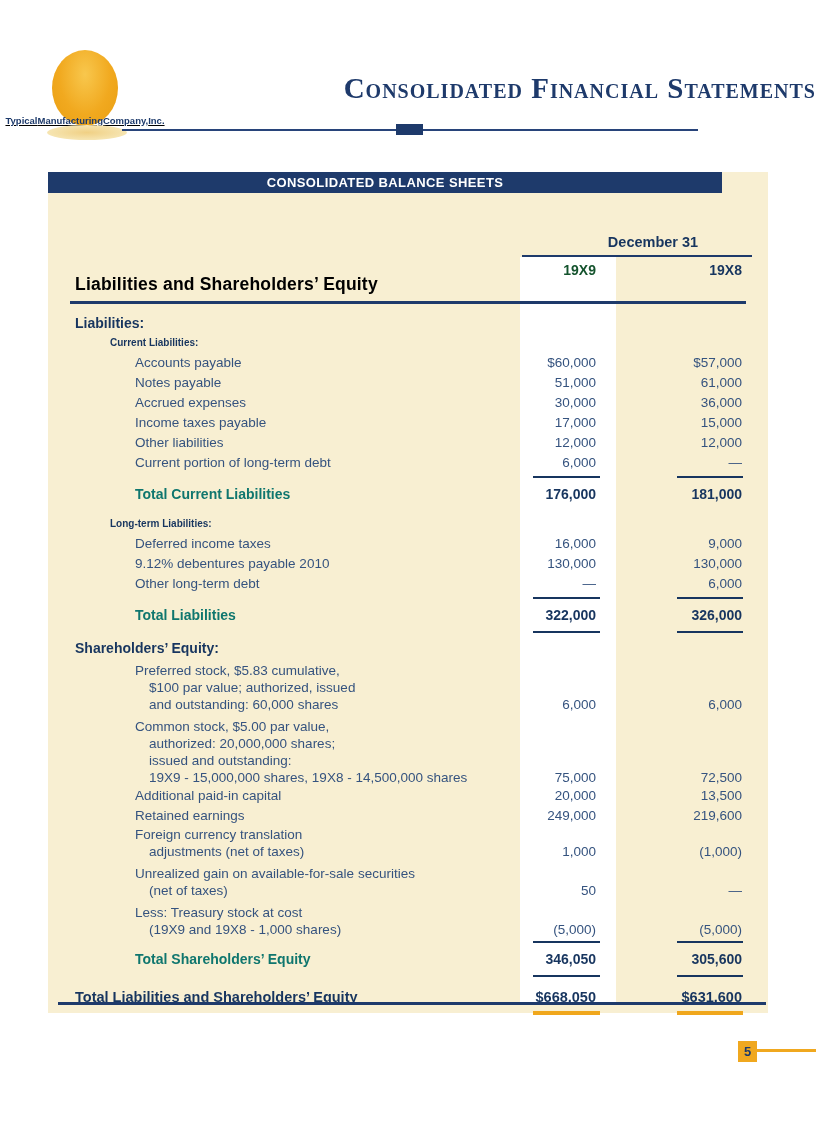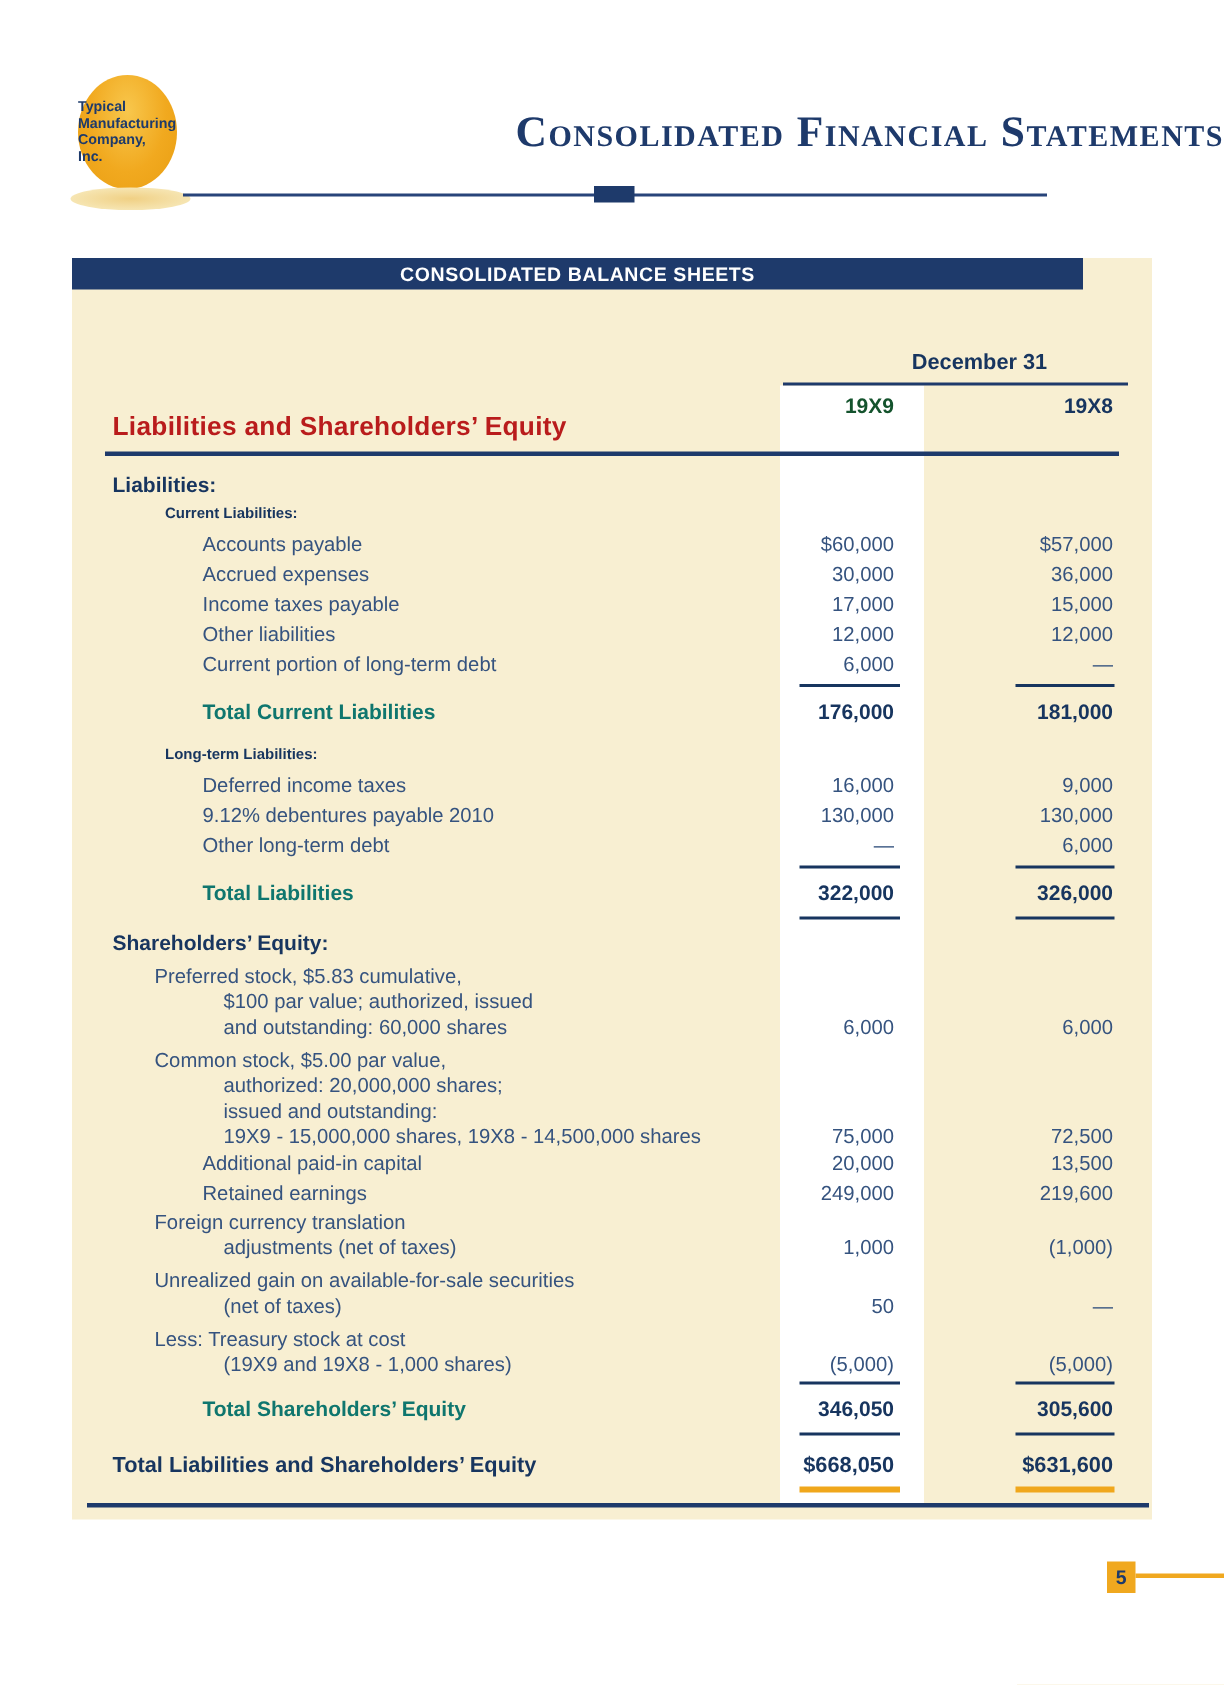--- a/index.html
+++ b/index.html
@@ -4,21 +4,21 @@
 <style>
   html,body{margin:0;padding:0;}
   body{
     width:816px;height:1123px;position:relative;background:#ffffff;
     font-family:"Liberation Sans",sans-serif;overflow:hidden;
   }
   
   .logo-circle{
     position:absolute;left:52px;top:50px;width:66px;height:76px;border-radius:50%;
     background:radial-gradient(ellipse at 50% 32%, #f8c74d 0%, #f1a91f 55%, #e99e12 100%);
-    display:flex;flex-direction:column;align-items:flex-start;justify-content:center;text-align:center;
+    display:flex;align-items:flex-end;justify-content:center;text-align:center;text-decoration:underline;
   }
   .logo-text{color:#1d3a6b;font-weight:bold;font-size:9.5px;line-height:1.18;}
   .logo-shadow{
     position:absolute;left:47px;top:125px;width:80px;height:15px;border-radius:50%;
     background:radial-gradient(ellipse at 50% 50%, #f0d084 0%, #f6e5b2 70%, #fbf3d8 100%);
   }
   .main-title{
     position:absolute;left:0;top:72px;width:816px;text-align:right;
     font-family:"Liberation Serif",serif;font-variant:small-caps;font-weight:600;
     font-size:29px;color:#1e3a6b;letter-spacing:1px;
@@ -42,39 +42,39 @@
   .dec-rule{position:absolute;left:474px;top:83px;width:230px;height:2px;background:#1e3a6b;}
   .col-head-1{
     position:absolute;left:472px;top:90px;width:96px;padding-right:20px;box-sizing:border-box;
     text-align:right;font-weight:bold;font-size:14px;color:#14532d;
   }
   .col-head-2{
     position:absolute;left:568px;top:90px;width:152px;padding-right:26px;box-sizing:border-box;
     text-align:right;font-weight:bold;font-size:14px;color:#17355f;
   }
   .sheet-heading{
-    position:absolute;left:27px;top:102px;font-size:17.5px;font-weight:bold;color:#b91c1c;letter-spacing:.2px;
+    position:absolute;left:27px;top:102px;font-size:17.5px;font-weight:bold;color:#000000;letter-spacing:.2px;
   }
   .heading-rule{position:absolute;left:22px;top:129px;width:676px;height:2.5px;background:#1e3a6b;}
   .sheet-body{position:absolute;left:0;top:141px;width:720px;}
   .bottom-rule{position:absolute;left:10px;top:830px;width:708px;height:2.5px;background:#1e3a6b;}
 
   
   .row{display:flex;align-items:flex-end;}
   .row .lbl{flex:1;min-width:0;}
   .c1{width:96px;padding-right:20px;box-sizing:border-box;text-align:right;}
   .c2{width:152px;padding-right:26px;box-sizing:border-box;text-align:right;}
 
   .sec0 .l0{padding-left:27px;font-weight:bold;color:#17355f;font-size:14px;line-height:20px;}
   .sec1 .l0{padding-left:62px;font-weight:bold;color:#17355f;font-size:10px;line-height:20px;}
 
   .item .l0{padding-left:87px;color:#35537f;font-size:13.5px;line-height:20px;}
   .item .c1,.item .c2{color:#35537f;font-size:13.5px;line-height:20px;}
 
-  .multi .l0{padding-left:55px;color:#35537f;font-size:13.5px;line-height:17px;}
+  .multi .l0{padding-left:87px;color:#35537f;font-size:13.5px;line-height:17px;}
   .multi .lc{padding-left:101px;color:#35537f;font-size:13.5px;line-height:17px;}
   .multi .c1,.multi .c2{color:#35537f;font-size:13.5px;line-height:17px;}
 
   .total .l0{padding-left:87px;font-weight:bold;color:#0f766e;font-size:14px;line-height:26px;}
   .total .c1,.total .c2{font-weight:bold;color:#17355f;font-size:14px;line-height:26px;}
 
   .grand .l0{padding-left:27px;font-weight:bold;color:#17355f;font-size:14.5px;line-height:28px;}
   .grand .c1,.grand .c2{font-weight:bold;color:#17355f;font-size:14.5px;line-height:28px;}
 
   .rule,.goldrule{height:8px;align-items:center;}
@@ -134,20 +134,27 @@
       </div>
       <div class="row item">
         <div class="lbl">
           <div class="l0">Accounts payable</div>
         </div>
         <div class="c1">$60,000</div>
         <div class="c2">$57,000</div>
       </div>
       <div class="row item">
         <div class="lbl">
+          <div class="l0">Notes payable</div>
+        </div>
+        <div class="c1">51,000</div>
+        <div class="c2">61,000</div>
+      </div>
+      <div class="row item">
+        <div class="lbl">
           <div class="l0">Accrued expenses</div>
         </div>
         <div class="c1">30,000</div>
         <div class="c2">36,000</div>
       </div>
       <div class="row item">
         <div class="lbl">
           <div class="l0">Income taxes payable</div>
         </div>
         <div class="c1">17,000</div>

